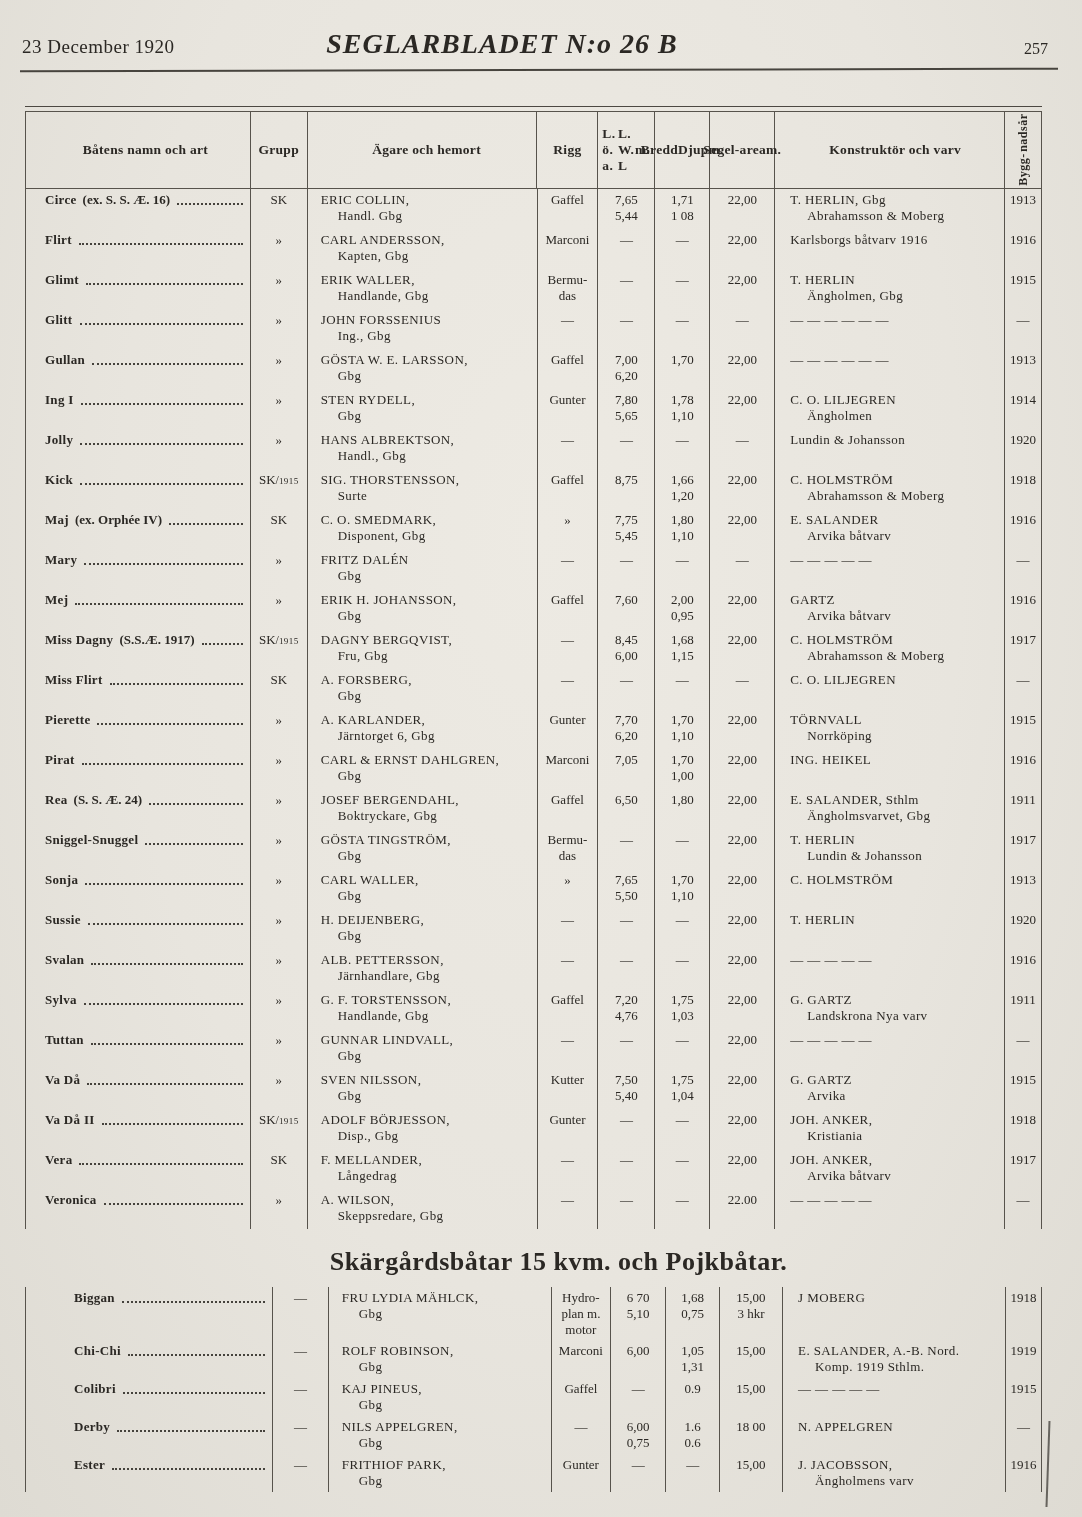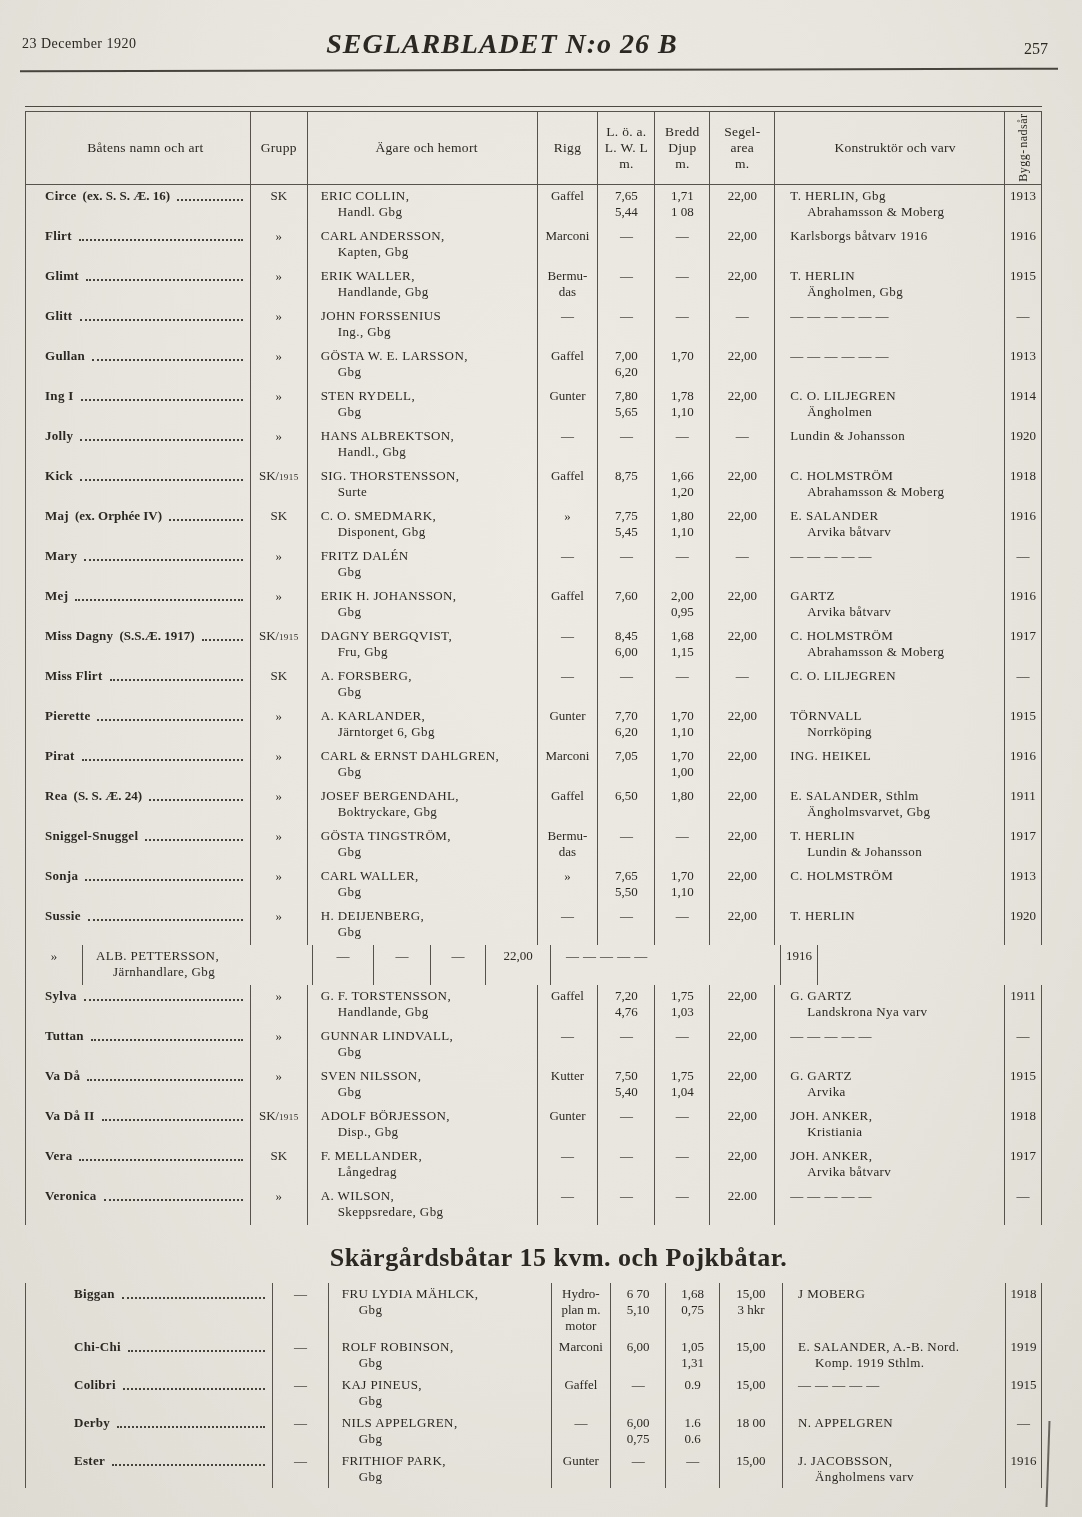--- a/index.html
+++ b/index.html
@@ -6,21 +6,21 @@
   body{
     width:1082px;height:1517px;overflow:hidden;
     font-family:"Liberation Serif","DejaVu Serif",serif;
     color:#2b2824;
     background:radial-gradient(ellipse at 50% 35%, #edeae3 0%, #e8e5de 55%, #dedbd3 100%);
   }
   .page{position:relative;width:1082px;height:1517px;overflow:hidden;}
 
   
   .page-head{position:relative;height:70px;}
-  .issue-date{position:absolute;left:22px;top:36px;font-size:14px;letter-spacing:.5px;}
+  .issue-date{position:absolute;left:22px;top:36px;font-size:19px;letter-spacing:.5px;}
   .page-title{position:absolute;left:252px;width:500px;top:28px;text-align:center;
     font-style:italic;font-weight:bold;font-size:28px;letter-spacing:1px;}
   .page-no{position:absolute;right:34px;top:40px;font-size:16px;}
   .head-rule{position:absolute;left:20px;right:24px;top:69px;height:1.5px;background:#47443e;transform:rotate(-0.15deg);}
 
   
   .tbl{margin:36px 0 0 25px;width:1017px;font-size:13px;}
   .dbl-rule{height:4px;border-top:1.6px solid #4c4842;border-bottom:1px solid #57534c;}
   .row{display:flex;align-items:stretch;border-left:1px solid #57534c;}
   .c{box-sizing:border-box;border-right:1px solid #57534c;padding:3px 4px 2px;overflow:visible;}
@@ -29,22 +29,22 @@
   .c-owner {width:230px;padding-left:13px;}
   .c-rigg  {width:61px;text-align:center;}
   .c-loa   {width:57px;text-align:center;}
   .c-bredd {width:55px;text-align:center;}
   .c-segel {width:65px;text-align:center;}
   .c-konstr{width:230px;padding-left:15px;}
   .c-year  {width:37px;text-align:center;padding-left:1px;padding-right:1px;}
 
   
   .thead{min-height:59px;border-bottom:1px solid #57534c;}
-  .thead .c{display:flex;flex-direction:column;justify-content:center;align-items:center;
-    line-height:1.18;font-size:13.5px;letter-spacing:.3px;text-align:right;padding-top:2px;}
+  .thead .c{display:flex;flex-direction:row;justify-content:center;align-items:center;
+    line-height:1.18;font-size:13.5px;letter-spacing:.3px;text-align:left;padding-top:2px;font-weight:bold;}
   .rot{writing-mode:vertical-rl;transform:rotate(180deg);display:flex;gap:1px;
     font-size:12px;letter-spacing:.5px;line-height:1.05;}
 
   
   .sec1 .row{min-height:40px;}
   .sec2 .row{min-height:38px;padding-left:29px;}
   .lines div{line-height:1.24;white-space:nowrap;}
   .l2{padding-left:17px;}
   .c-owner div, .c-konstr div{letter-spacing:.4px;}
   .bn{font-weight:bold;letter-spacing:.3px;white-space:nowrap;}
@@ -735,20 +735,25 @@
             <div>22,00</div>
           </div>
     <div class="c c-konstr lines">
             <div>T. HERLIN</div>
           </div>
     <div class="c c-year">
       <span>1920</span>
     </div>
   </div>
         <div class="row">
+    <div class="c c-name">
+      <span class="bn">Svalan</span>
+
+      <span class="leader"></span>
+    </div>
     <div class="c c-grupp">
       <span>»</span>
     </div>
     <div class="c c-owner lines">
             <div>ALB. PETTERSSON,</div>
             <div class="l2">Järnhandlare, Gbg</div>
           </div>
     <div class="c c-rigg lines">
             <div>—</div>
           </div>

